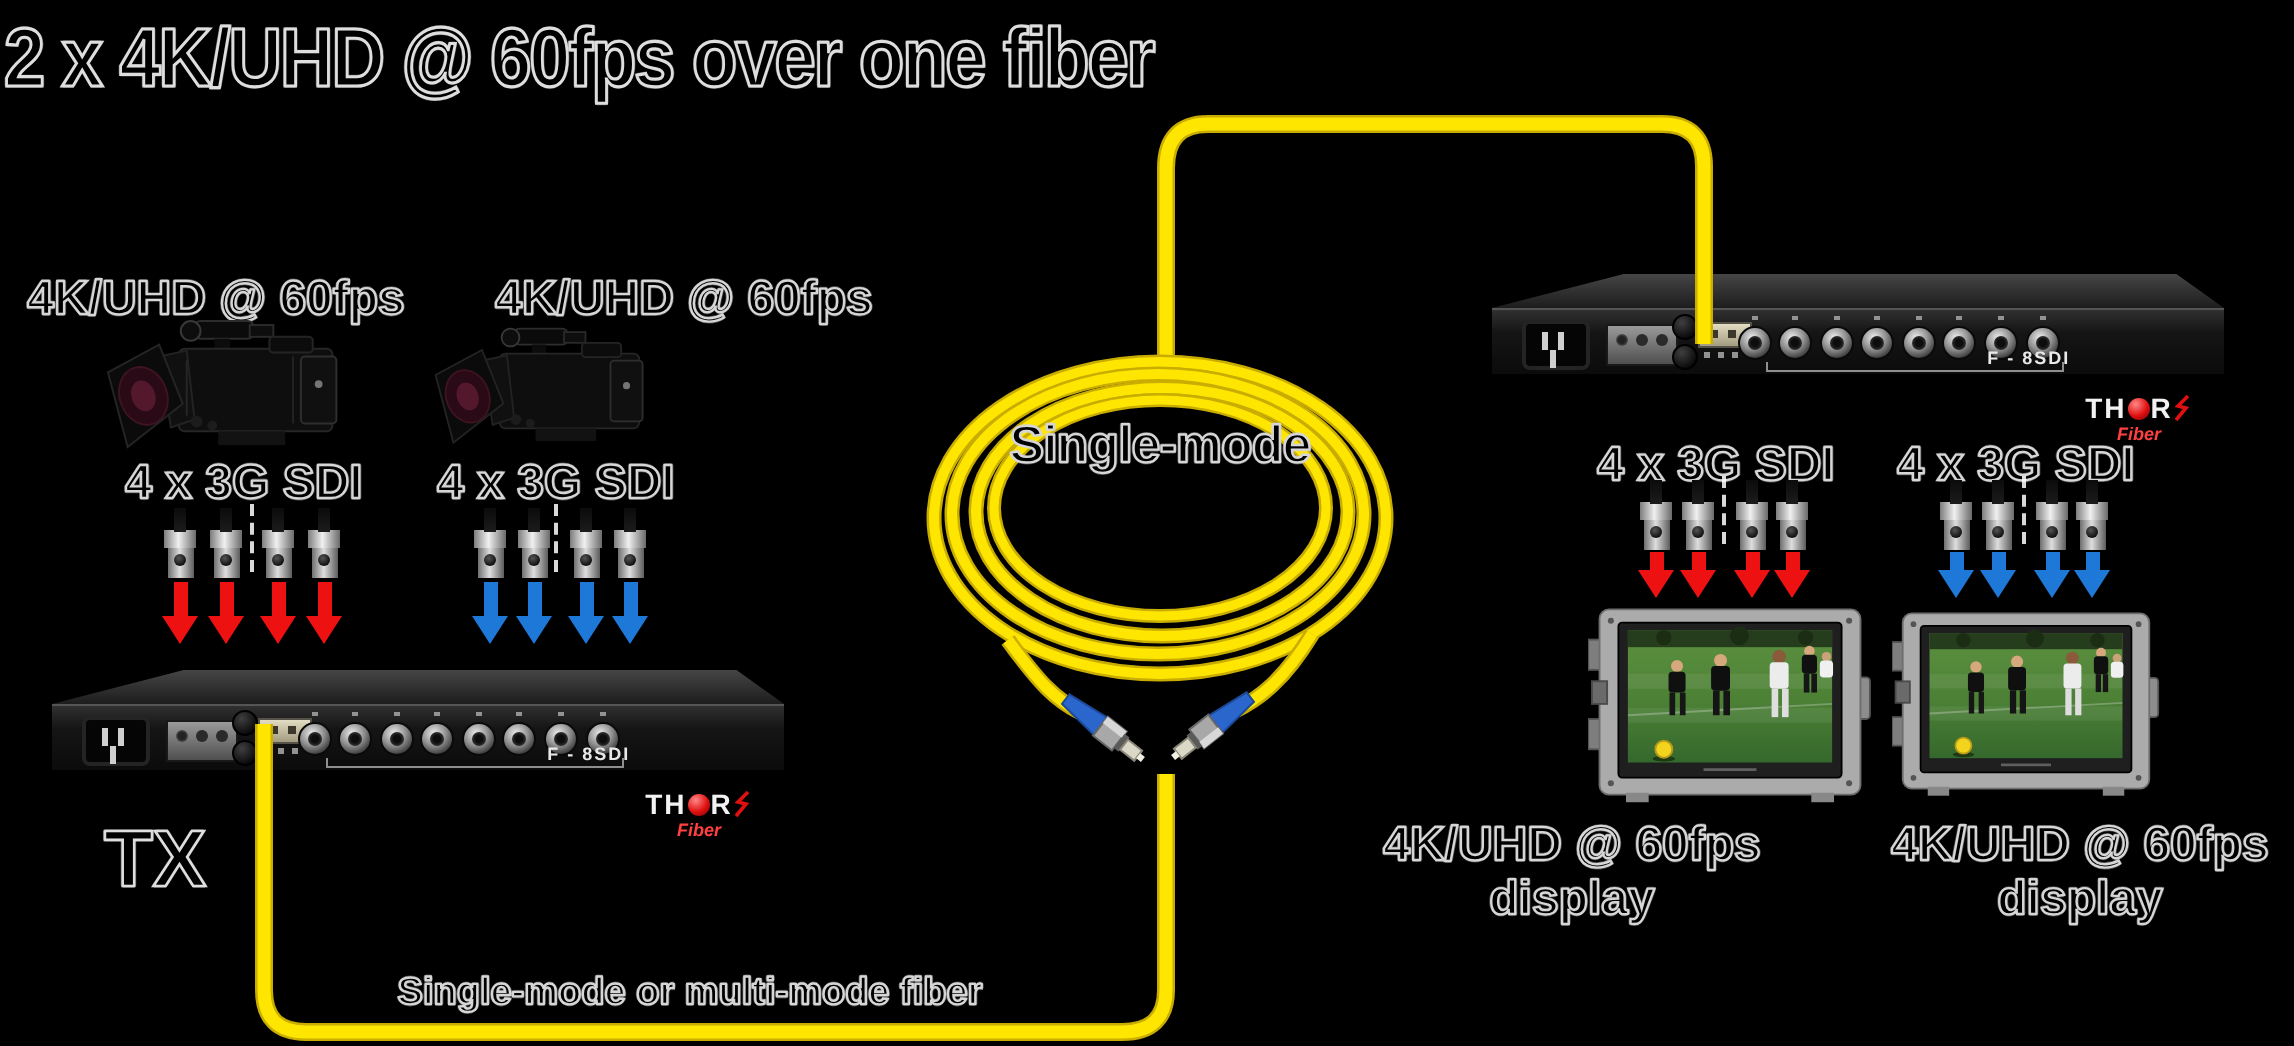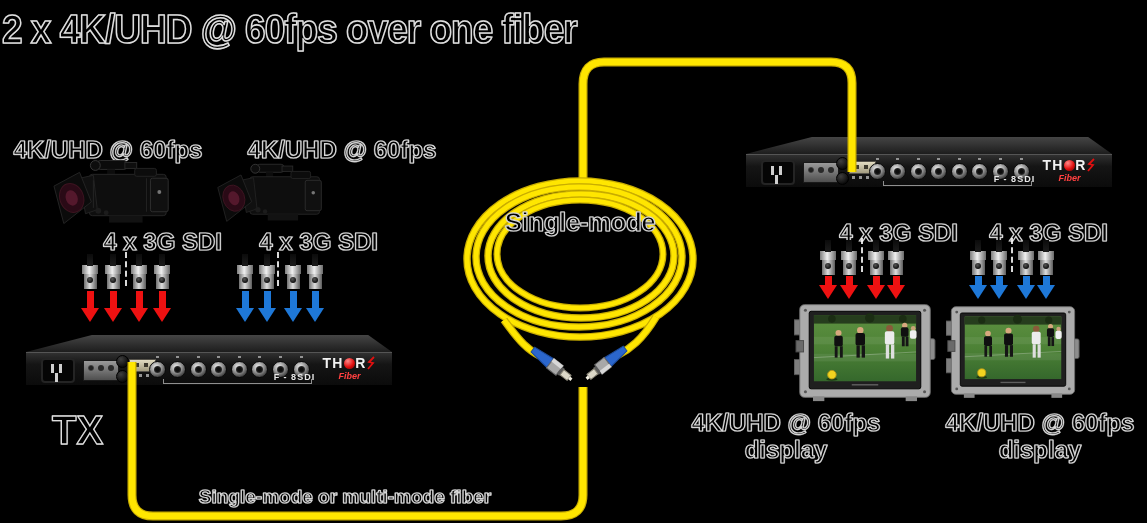--- a/index.html
+++ b/index.html
@@ -6,21 +6,21 @@
   .canvas{position:relative;width:1147px;height:523px;background:#000;overflow:hidden;
           font-family:"Liberation Sans",sans-serif;}
   
   .ot{position:absolute;color:#000;font-weight:700;white-space:nowrap;
       -webkit-text-stroke:1.2px #d6d6d6;
       text-shadow:1px 0 0 rgba(210,210,210,.35),-1px 0 0 rgba(210,210,210,.35),
                   0 1px 0 rgba(210,210,210,.35),0 -1px 0 rgba(210,210,210,.35);}
   .title{left:2px;top:6px;font-size:37px;letter-spacing:-1px;transform:scaleY(1.12);transform-origin:left top;
          -webkit-text-stroke:1.4px #dedede;}
   .cam-label,.disp-label{font-size:24px;text-align:center;width:220px;}
-  .sdi-label{font-size:24px;text-align:right;width:200px;}
+  .sdi-label{font-size:24px;text-align:center;width:200px;}
   .unit-label{font-size:40px;-webkit-text-stroke:1.3px #dedede;}
   .coil-text{left:494px;top:210px;width:172px;font-size:26px;line-height:24.5px;text-align:center;
              white-space:normal;z-index:6;letter-spacing:-0.5px;}
   .bottom-label{left:195px;top:486px;width:300px;font-size:19px;text-align:center;z-index:6;}
   
   .bnc{position:absolute;width:16px;height:35px;
        background:
          linear-gradient(#0b0b0b,#1c1c1c) no-repeat 5px 0/6px 12px,
          linear-gradient(90deg,#7d7d7d,#f0f0f0 45%,#6a6a6a) no-repeat 0 11px/16px 9px,
          linear-gradient(90deg,#6f6f6f,#dedede 45%,#5c5c5c) no-repeat 1.5px 20px/13px 15px;}
@@ -58,21 +58,21 @@
          box-shadow:7px 0 0 rgba(255,255,255,.55),14px 0 0 rgba(255,255,255,.55);}
   .dbncs{position:absolute;left:33.5%;top:8px;width:44%;display:flex;justify-content:space-between;}
   .dbnc{position:relative;width:15px;height:15px;border-radius:50%;border:1px solid #0a0a0a;
         background:radial-gradient(circle at 40% 32%,#ededed,#8e8e8e 45%,#3a3a3a 78%,#606060);}
   .dbnc::before{content:"";position:absolute;inset:4px;border-radius:50%;
         background:radial-gradient(#0d0d0d 35%,#4e4e4e);}
   .dbnc::after{content:"";position:absolute;top:-6px;left:6px;width:3px;height:2px;background:rgba(255,255,255,.5);}
   .bracket{position:absolute;left:37.5%;width:40%;bottom:1px;height:4px;opacity:.75;
            border-left:1px solid #bbb;border-right:1px solid #bbb;border-bottom:1px solid #bbb;}
   .dlogo{position:absolute;right:1.5%;top:3px;width:74px;text-align:center;line-height:12px;}
-  .dlogo .row1{font-weight:700;font-size:14px;color:#f2f2f2;letter-spacing:1px;}
+  .dlogo .row1{font-weight:700;font-size:14px;color:#f2f2f2;letter-spacing:1px;margin-top:39px;}
   .ball{display:inline-block;width:11px;height:11px;border-radius:50%;vertical-align:-1px;margin:0 .5px;
         background:radial-gradient(circle at 35% 28%,#ff8787,#e01010 55%,#6e0000);}
   .zig{display:inline-block;vertical-align:-2px;margin-left:1px;}
   .fword{font-size:9px;font-weight:700;font-style:italic;color:#ff4040;}
   .model{position:absolute;right:21%;bottom:3px;font-size:9px;font-weight:700;letter-spacing:1px;color:#e8e8e8;padding-left:28px;}
   .svgabs{position:absolute;}
   .cables{position:absolute;left:0;top:0;z-index:4;pointer-events:none;}
   .icons{z-index:3;}
 </style>
 </head>

